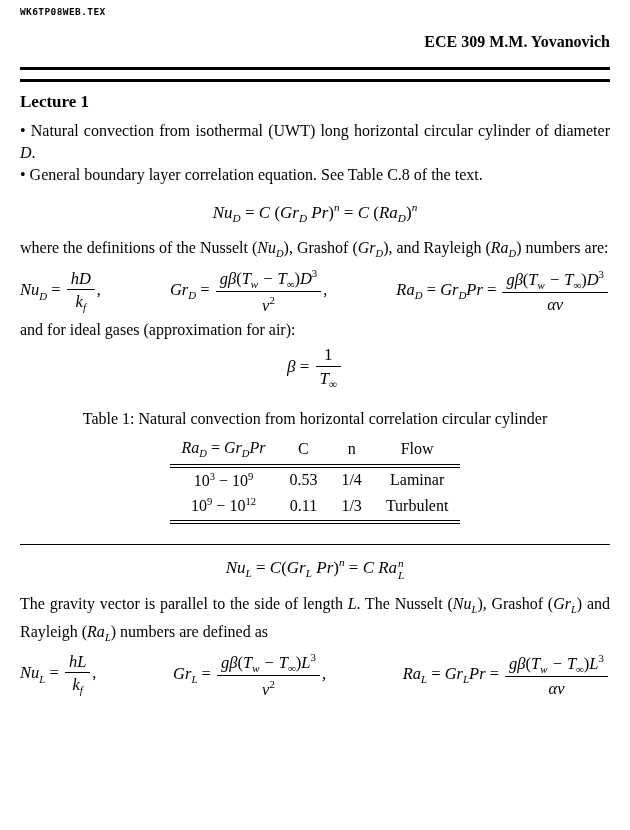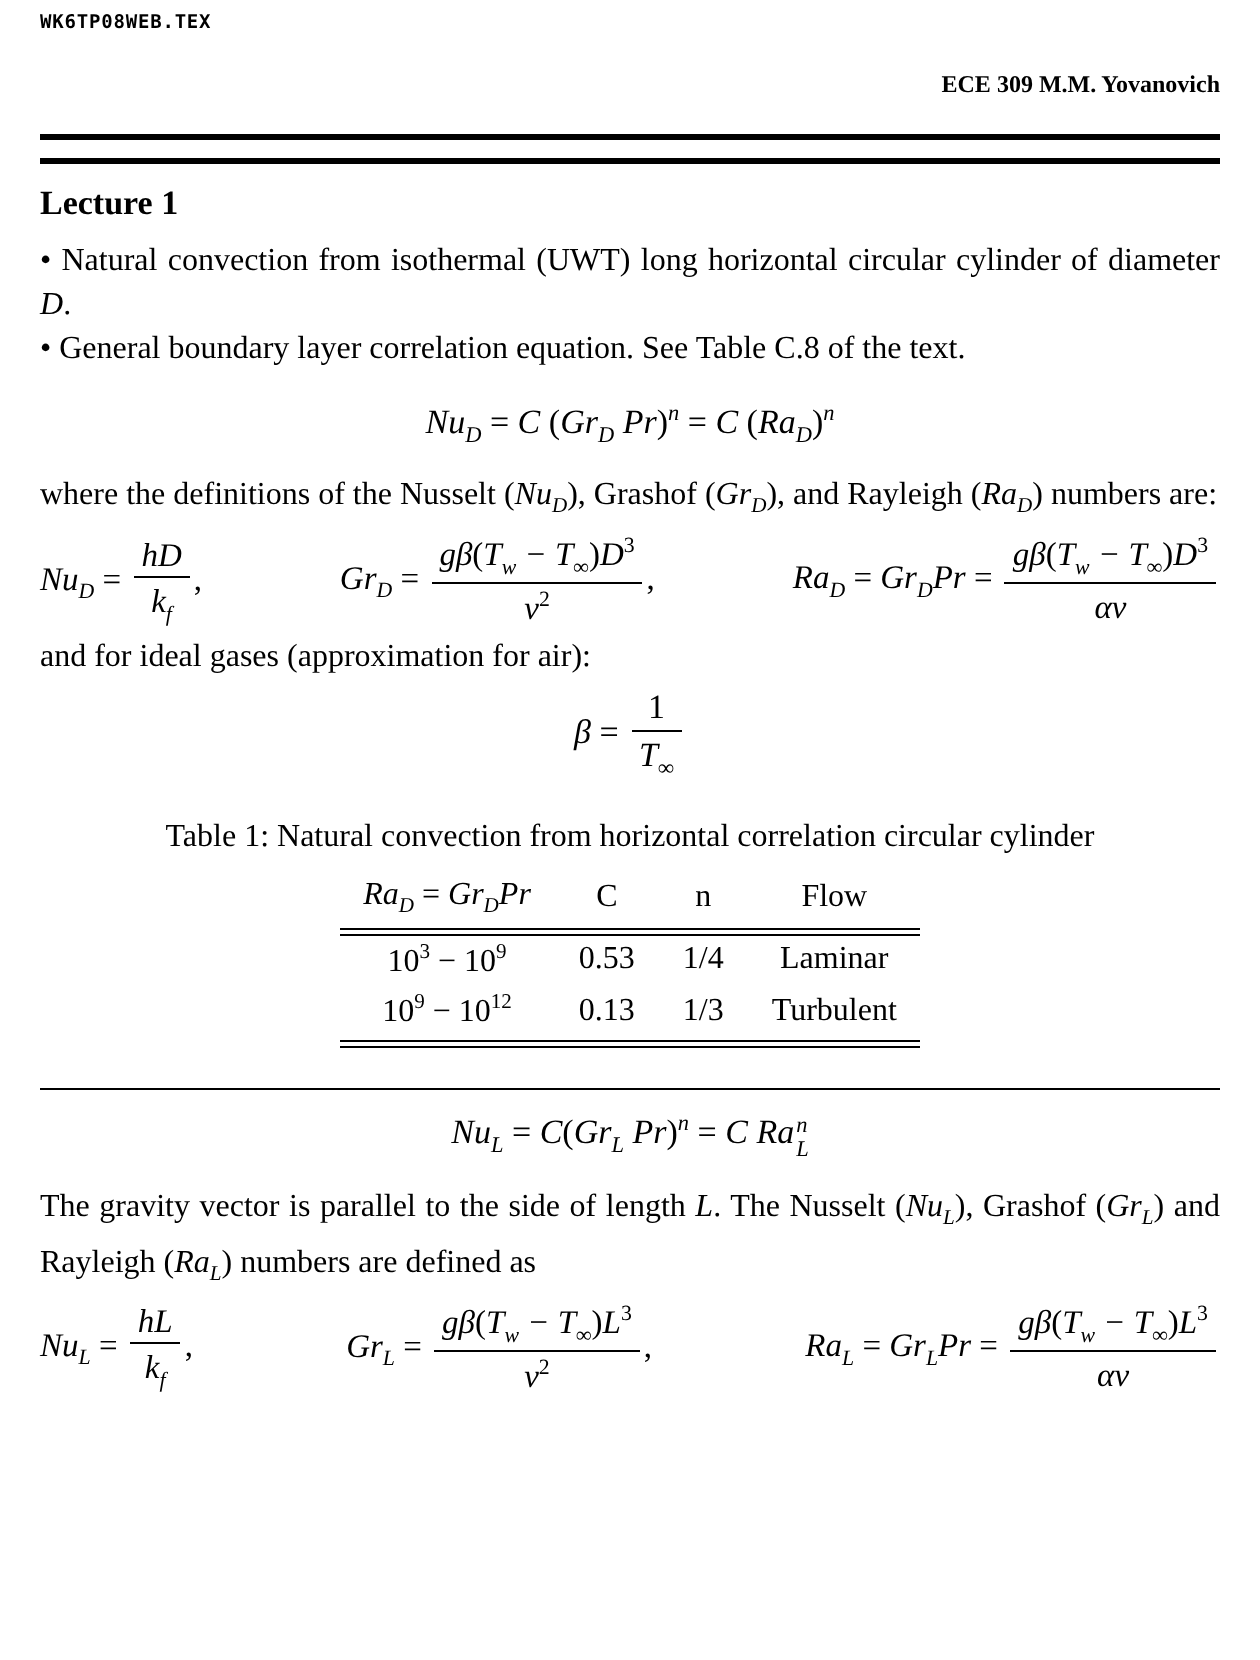--- a/index.html
+++ b/index.html
@@ -8,21 +8,21 @@
     background:#ffffff;color:#000;
     font-family:"Liberation Serif","DejaVu Serif",serif;
     font-size:16px;
   }
   .page{padding:6px 20px 0;}
 
   .filename{
     font-family:"DejaVu Sans Mono",monospace;
     font-weight:bold;font-size:9.5px;line-height:12px;letter-spacing:.4px;
   }
-  .course{margin-top:14px;text-align:right;font-weight:bold;font-size:12px;line-height:20px;}
+  .course{margin-top:14px;text-align:right;font-weight:bold;font-size:16px;line-height:20px;}
   .hr-thick{height:3px;background:#000;}
   .r1{margin-top:15px;}
   .week{margin-top:16px;text-align:center;font-weight:bold;font-size:16.5px;line-height:22px;}
   .r2{margin-top:9px;}
   .lecture{margin-top:9px;font-weight:bold;font-size:17px;line-height:22px;}
 
   p.body-text{margin:7px 0 0;text-align:justify;line-height:22px;}
   p.p2{margin-top:0;}
   p.p3{margin-top:6px;}
   p.p4{margin-top:4px;}
@@ -101,21 +101,21 @@
     </thead>
     <tbody>
       <tr>
         <td><span class="up">10</span><sup><span class="up">3</span></sup> − <span class="up">10</span><sup><span class="up">9</span></sup></td>
         <td><span class="up">0.53</span></td>
         <td><span class="up">1/4</span></td>
         <td>Laminar</td>
       </tr>
       <tr class="last">
         <td><span class="up">10</span><sup><span class="up">9</span></sup> − <span class="up">10</span><sup><span class="up">12</span></sup></td>
-        <td><span class="up">0.13</span></td>
+        <td><span class="up">0.11</span></td>
         <td><span class="up">1/3</span></td>
         <td>Turbulent</td>
       </tr>
     </tbody>
   </table>
 
   <div class="hr-thin"></div>
 
 
   <div class="eq eq3">Nu<sub>L</sub> <span class="up">=</span> C<span class="up">(</span>Gr<sub>L</sub> Pr<span class="up">)</span><sup>n</sup> <span class="up">=</span> C Ra<span class="stk"><span class="st">n</span><span class="sb">L</span></span></div>

